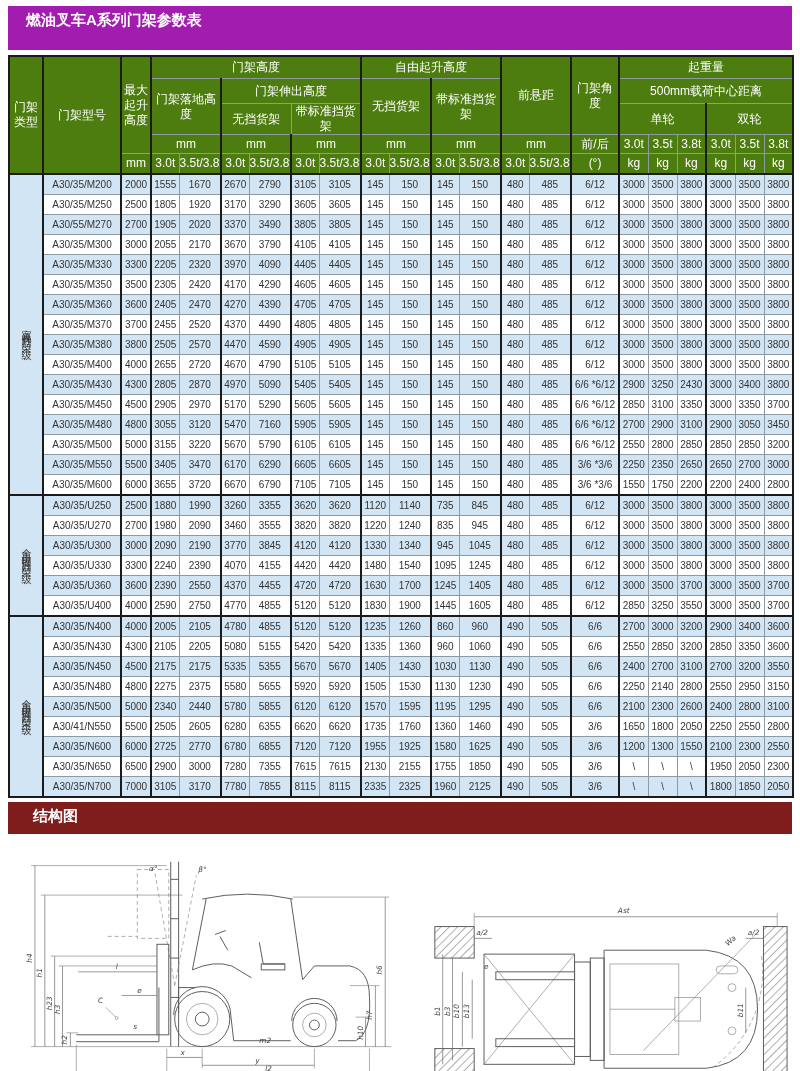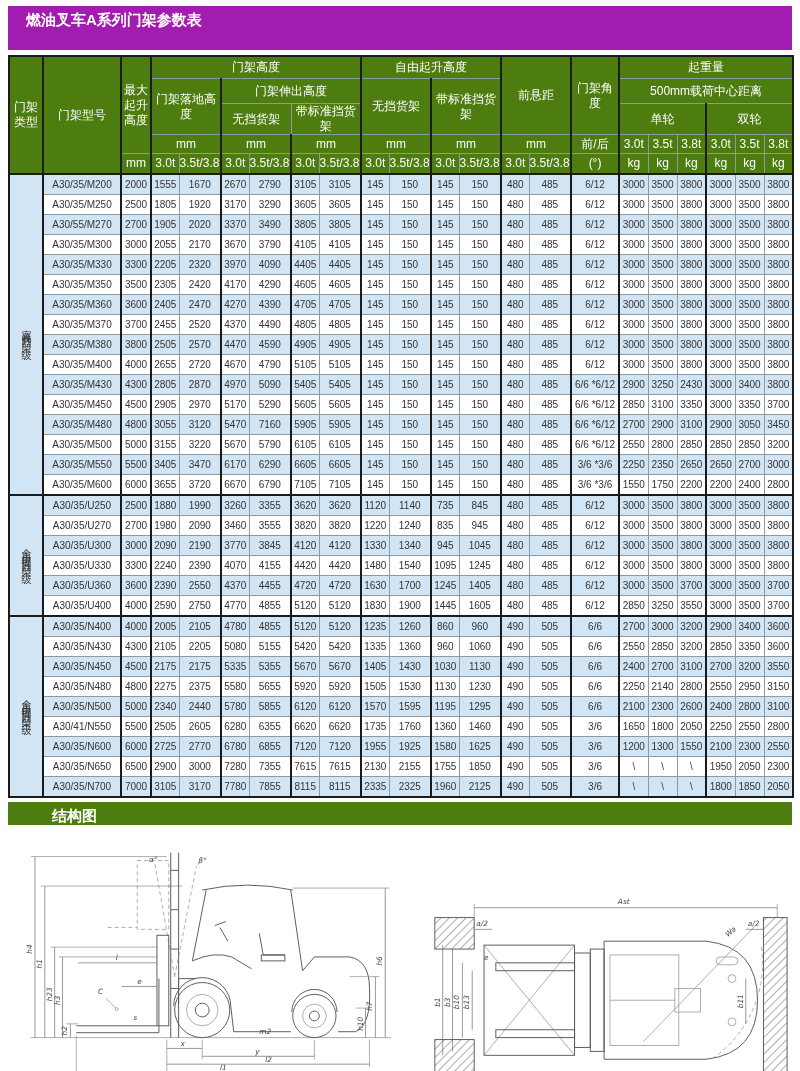--- a/index.html
+++ b/index.html
@@ -1,19 +1,19 @@
 <!DOCTYPE html>
 <html><head>
 <meta charset="utf-8">
 <style>
   html,body{margin:0;padding:0;background:#fff;}
   body{width:800px;font-family:"Liberation Sans",sans-serif;color:#222;}
   .page{padding:6px 8px 0 8px;}
   .title-bar{background:#a21caf;color:#fff;font-size:15px;font-weight:bold;height:44px;line-height:28px;padding-left:18px;}
-  .struct-bar{background:#4d7c0f;color:#fff;font-size:15px;font-weight:bold;height:23px;line-height:28px;padding-left:44px;margin-top:4px;}
+  .struct-bar{background:#7f1d1d;color:#fff;font-size:15px;font-weight:bold;height:32px;line-height:28px;padding-left:25px;margin-top:4px;}
 
   table.spec{border-collapse:collapse;table-layout:fixed;width:784px;margin-top:5px;border:2px solid #1b1b1b;}
   table.spec th,table.spec td{border:1px solid #8d99a3;text-align:center;padding:0;overflow:hidden;}
   thead th{background:#4d7c0f;color:#fff;font-weight:normal;font-size:12px;border:1px solid #6b6b6b;white-space:normal;line-height:1.25;}
   thead{border-bottom:2px solid #1b1b1b;}
   .hr1 th{height:21px;}
   .hr2 th{height:24px;margin-left:24px;}
   .hr3 th{height:24px;}
   .hr4 th{height:18px;}
   .hr5 th{height:19px;}

